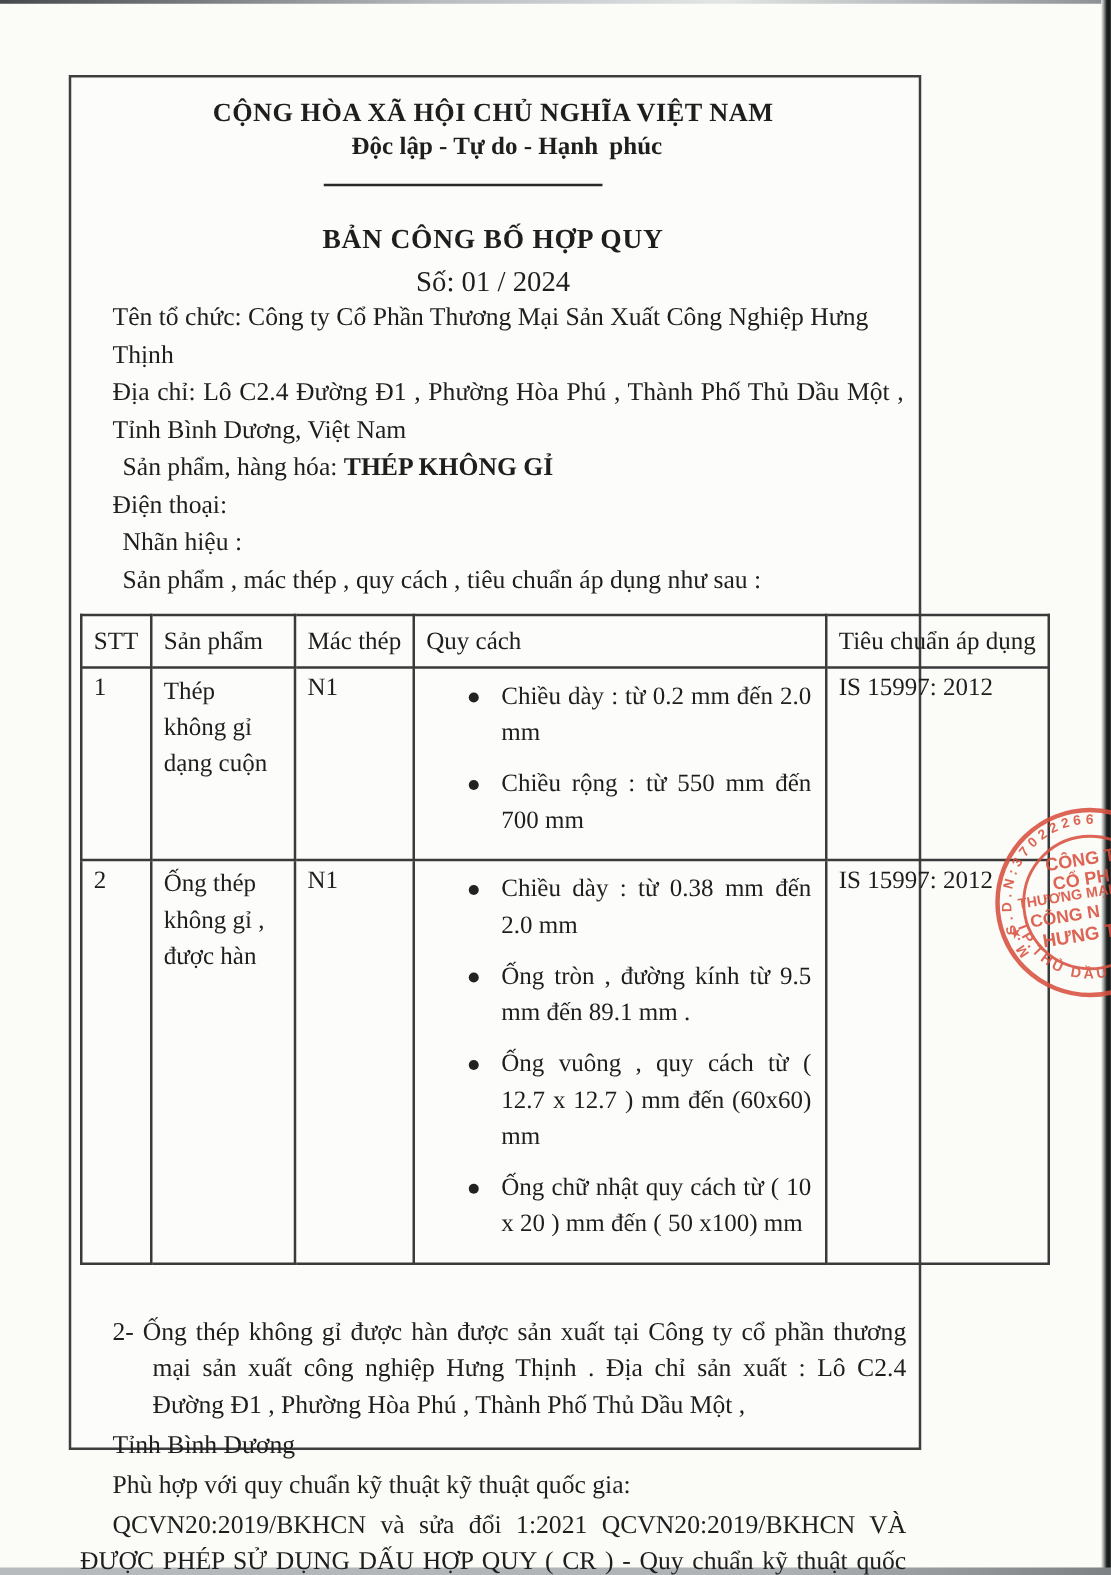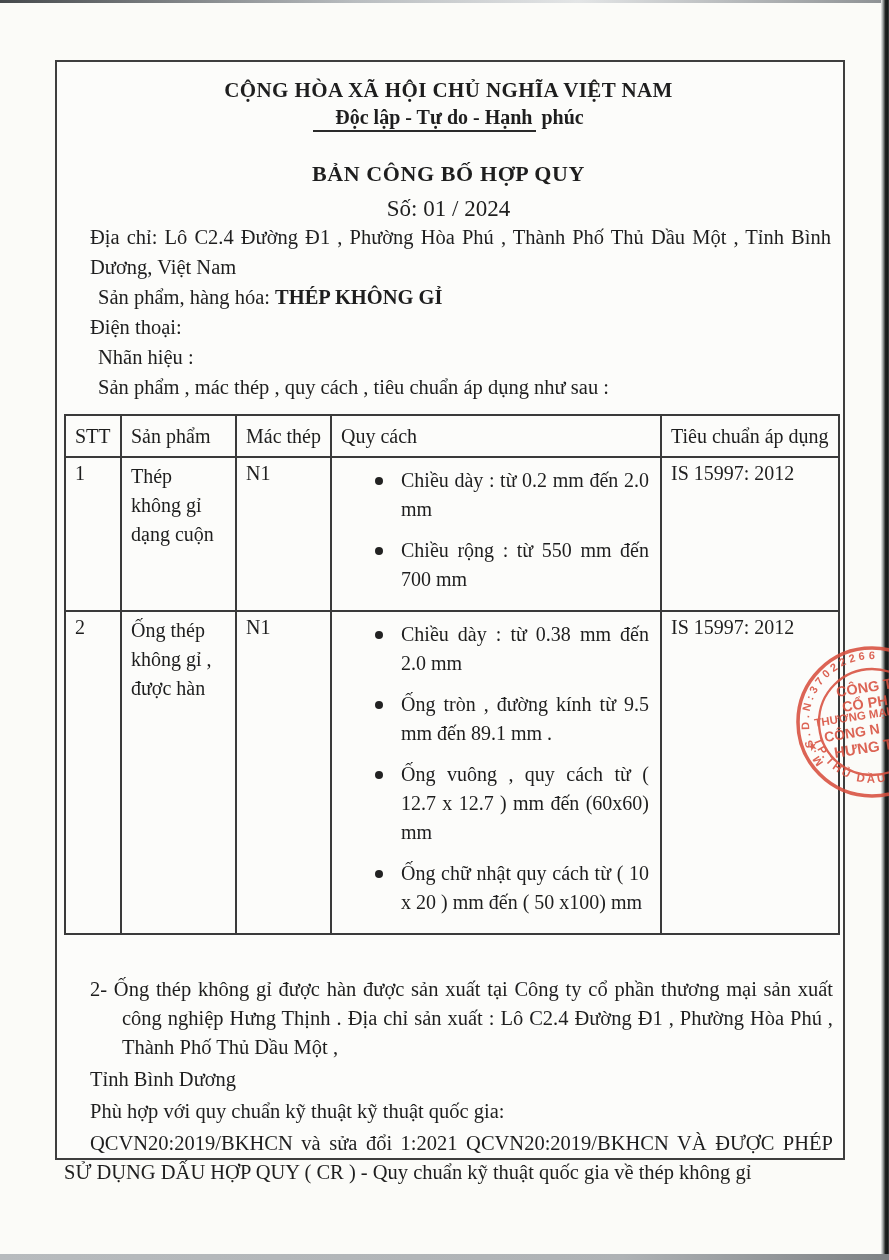--- a/index.html
+++ b/index.html
@@ -14,29 +14,29 @@
   }
   
   .scan-top{position:absolute;top:0;left:0;width:100%;height:3px;
     background:linear-gradient(to right,#45494c,#b9bdc0 40%,#e3e5e6 65%,#8c9093);}
   .scan-right{position:absolute;top:0;right:0;width:8px;height:100%;
     background:linear-gradient(to right,#eceeec,#9ba09f 25%,#202423 55%,#141716 80%,#3f4342);}
   .scan-bottom{position:absolute;bottom:0;left:0;width:100%;height:6px;
     background:linear-gradient(to right,#b7bbbe,#aeb2b5 70%,#7d8184);}
   
   .frame{
-    position:absolute;left:55px;top:60px;width:790px;height:1100px;
+    position:absolute;left:55px;top:60px;width:682px;height:1100px;
     border:2px solid #3e3e3e;box-sizing:border-box;
     background:#fcfcfa;
     padding:12px 10px 0 7px;
   }
   .center{text-align:center;}
   .nat1{margin:4px 0 0 0;font-size:21px;font-weight:bold;letter-spacing:.4px;}
   .nat2{margin:3px 0 0 0;font-size:20px;font-weight:bold;}
-  .nat2 .uline{display:inline-block;border-bottom:2px solid #2a2a2a;padding:0 4px 1px 22px;}
+  .nat2 .uline{display:inline-block;border-bottom:2px solid #2a2a2a;padding:0 4px 18px 22px;}
   .doc-title{margin:29px 0 0 0;font-size:22px;font-weight:bold;letter-spacing:.6px;}
   .doc-number{margin:9px 0 0 0;font-size:23px;}
   p.body{margin:0 2px 0 26px;font-size:20.5px;line-height:30px;}
   p.body.just{text-align:justify;}
   p.indent2{margin-left:34px;}
   .b{font-weight:bold;}
   .gap-top{margin-top:10px;}
   
   table.spec{border-collapse:collapse;margin:12px 0 0 0;table-layout:fixed;width:774px;}
   table.spec th,table.spec td{
@@ -77,20 +77,21 @@
 <div class="scan-bottom"></div>
 
 <div class="frame">
 
   <p class="nat1 center">CỘNG HÒA XÃ HỘI CHỦ NGHĨA VIỆT NAM</p>
   <p class="nat2 center"><span class="uline">Độc lập - Tự do - Hạnh</span><span> phúc</span></p>
 
   <p class="doc-title center">BẢN CÔNG BỐ HỢP QUY</p>
   <p class="doc-number center">Số: 01 / 2024</p>
 
+  <p class="body gap-top">Tên tổ chức: Công ty Cổ Phần Thương Mại Sản Xuất Công Nghiệp Hưng Thịnh</p>
   <p class="body just">Địa chỉ: Lô C2.4 Đường Đ1 , Phường Hòa Phú , Thành Phố Thủ Dầu Một , Tỉnh Bình Dương, Việt Nam</p>
   <p class="body indent2 gap-top"><span>Sản phẩm, hàng hóa: </span><span class="b">THÉP KHÔNG GỈ</span></p>
   <p class="body">Điện thoại:</p>
   <p class="body indent2">Nhãn hiệu :</p>
   <p class="body indent2">Sản phẩm , mác thép , quy cách , tiêu chuẩn áp dụng như sau :</p>
 
   <table class="spec">
     <colgroup>
       <col class="c-stt">
         <col class="c-sp">

